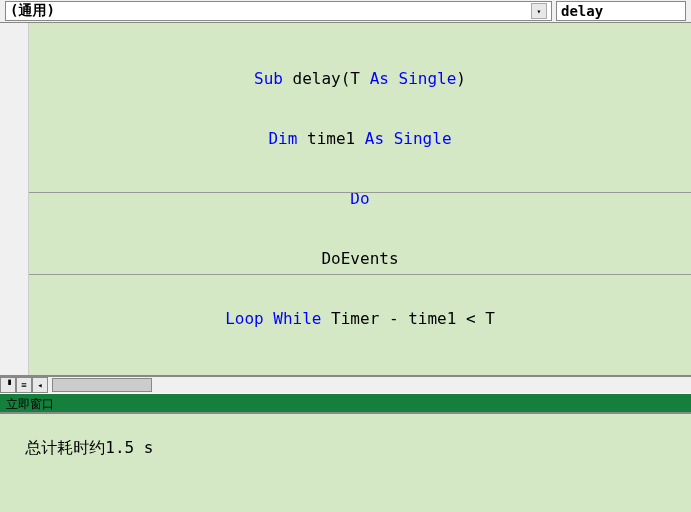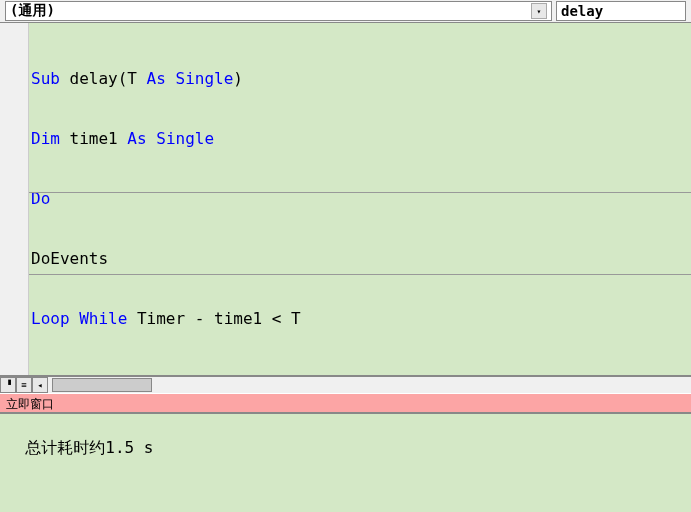--- a/index.html
+++ b/index.html
@@ -60,21 +60,21 @@
       flex: 1;
       background: #d4e8c6;
       padding: 6px 2px;
       font-family: "SimSun", "NSimSun", monospace;
       font-size: 16px;
       line-height: 20px;
       white-space: pre;
       overflow: hidden;
       position: relative;
     }
-    .code-line { height: 20px; }
+    .code-line { height: 20px; text-align: center; }
     .kw { color: #0000ff; }
     .txt { color: #000; }
     .divider-line {
       position: absolute;
       left: 0;
       right: 0;
       height: 1px;
       background: #999;
     }
     .scroll-controls {
@@ -99,21 +99,21 @@
       align-items: center;
     }
     .scroll-thumb {
       width: 100px;
       height: 14px;
       background: #ccc;
       border: 1px solid #888;
       margin-left: 4px;
     }
     .immediate-label {
-      background: #fca5a5;
+      background: #15803d;
       border-top: 1px solid #fff;
       border-bottom: 1px solid #888;
       padding: 2px 6px;
       font-size: 12px;
       height: 20px;
     }
     .immediate-pane {
       background: #d4e8c6;
       border-top: 1px solid #888;
       padding: 4px 6px;

